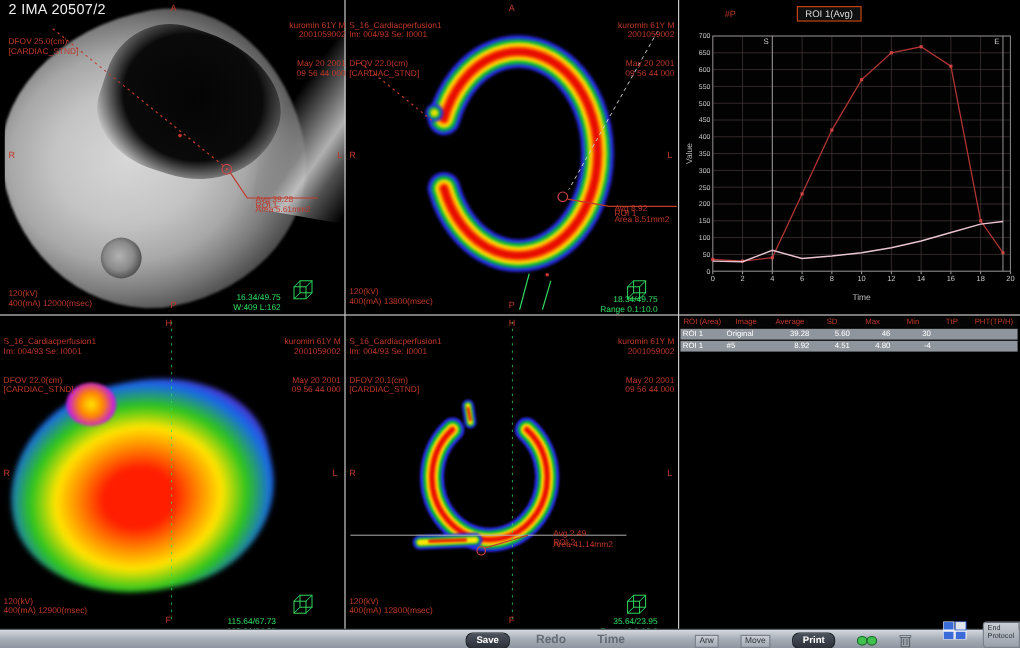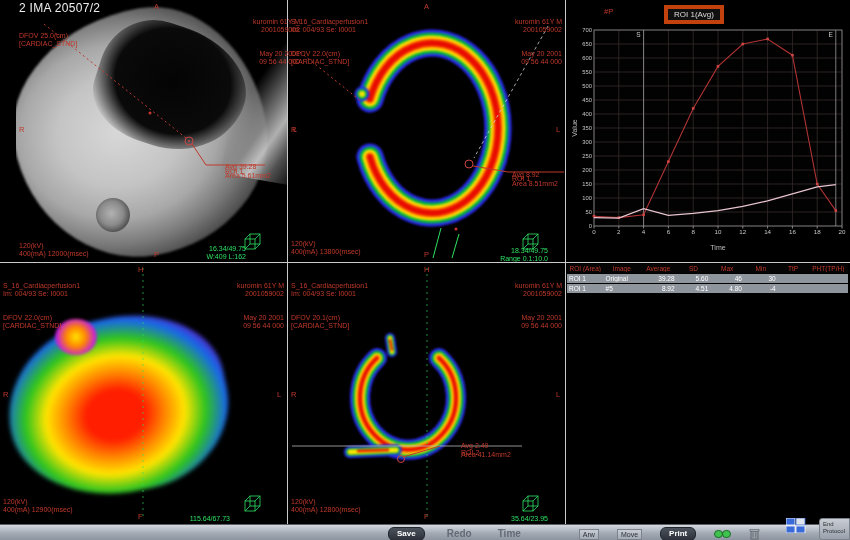--- a/index.html
+++ b/index.html
@@ -1,19 +1,19 @@
 <!DOCTYPE html>
 <html style="--overlay-red: #c0392b; --overlay-green: #2fe062; --table-row-bg: #8f959d; --perfusion-blue: #2a2aee; --perfusion-green: #00b43c; --perfusion-yellow: #ffe400; --perfusion-orange: #ff8800; --perfusion-red: #e80c00;"><head>
 <meta charset="utf-8">
 <style>
   html,body{margin:0;padding:0;background:#000;width:850px;height:540px;overflow:hidden;
     font-family:"Liberation Sans",sans-serif;}
   #app{position:absolute;left:0;top:0;width:850px;height:540px;background:#000;}
   .quad{position:absolute;overflow:hidden;background:#000;}
-  #q1{left:16px;top:0;width:287px;height:262px;text-decoration:underline;}
+  #q1{left:4px;top:0;width:287px;height:262px;text-decoration:underline;}
   #q2{left:288px;top:0;width:277px;height:262px;}
   #q3{left:0;top:263px;width:287px;height:261px;}
   #q4{left:288px;top:263px;width:277px;height:261px;}
   .ov{position:absolute;font-size:7px;line-height:8px;color:var(--overlay-red);white-space:pre;z-index:6;}
   .ov.green{color:var(--overlay-green);}
   .ov.right{text-align:right;}
   .qtitle{position:absolute;left:3px;top:1px;font-size:12px;color:#eeeeee;letter-spacing:.3px;z-index:6;}
   .orient{position:absolute;font-size:7.5px;color:var(--overlay-red);z-index:6;}
   .roi-ann div{font-size:7px;line-height:8.5px;}
   
@@ -35,21 +35,21 @@
   .blob-top{position:absolute;left:55px;top:56px;width:42px;height:36px;
     background:radial-gradient(circle at 50% 50%,#ffe400 0%,#ff8800 35%,#c41ee0 70%,rgba(120,0,160,0) 90%);
     border-radius:50%;filter:blur(1.5px);}
   .ringsvg{position:absolute;left:0;top:0;z-index:2;}
   .p-blue{stroke:var(--perfusion-blue);}  .p-green{stroke:var(--perfusion-green);}
   .p-yellow{stroke:var(--perfusion-yellow);}  .p-orange{stroke:var(--perfusion-orange);}
   .p-red{stroke:var(--perfusion-red);}
   
   .vline,.hline{position:absolute;background:#c9c9c9;z-index:4;}
   
-  #chart-title{position:absolute;left:664px;top:5px;padding:1px 6px;border:4px solid #c2410c;
+  #chart-title{position:absolute;left:664px;top:5px;padding:1px 6px;border:1px solid #c2410c;
     background:#101010;color:#dddddd;font-size:8px;z-index:6;}
   #chart-note{position:absolute;left:604px;top:7px;font-size:7.5px;color:var(--overlay-red);z-index:6;}
   #chart-svg{position:absolute;left:570px;top:16px;z-index:3;}
   #result-table{position:absolute;left:567px;top:264px;width:281px;z-index:6;font-size:6.5px;}
   .trow{display:flex;height:9px;align-items:center;}
   .thead{color:var(--overlay-red);background:#050505;}
   .tdata{background:var(--table-row-bg);color:#ffffff;margin-top:1px;}
   .tc{overflow:hidden;white-space:nowrap;padding:0 2px;box-sizing:border-box;}
   .c0{width:13%;} .c1{width:13%;} .c2{width:13%;text-align:right;} .c3{width:12%;text-align:right;}
   .c4{width:12%;text-align:right;} .c5{width:12%;text-align:right;} .c6{width:11%;text-align:right;} .c7{width:14%;text-align:right;}

